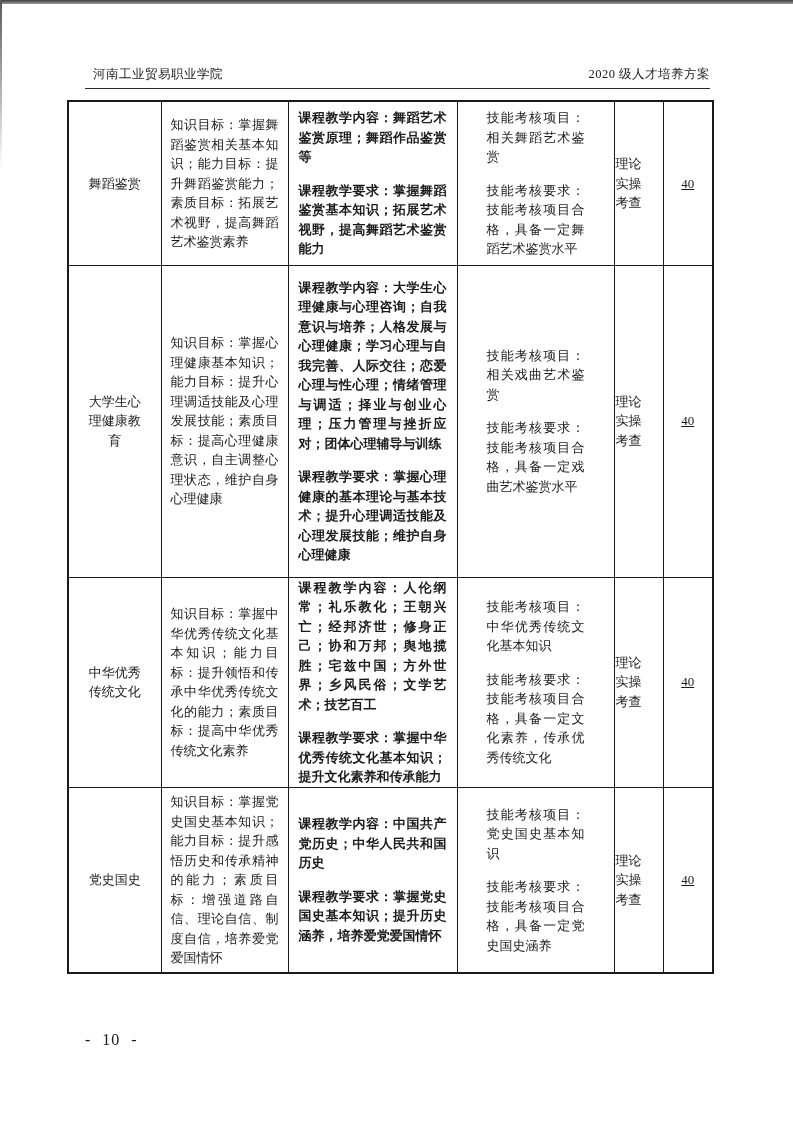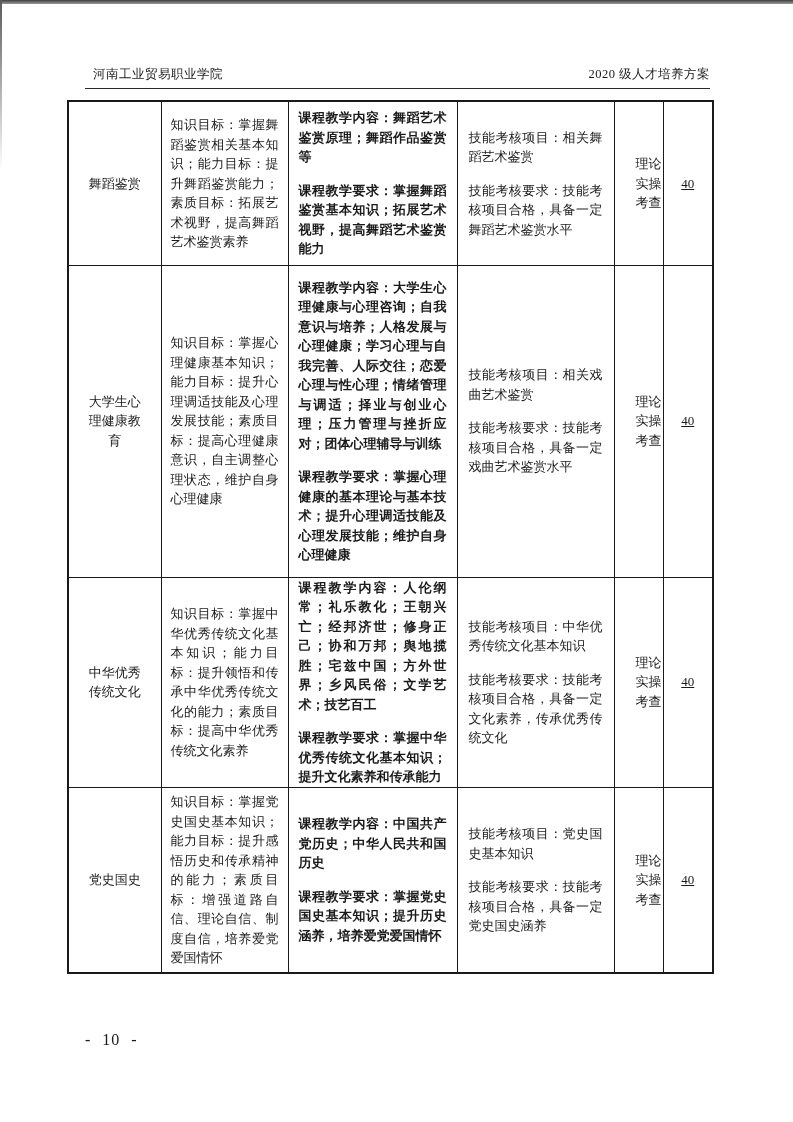--- a/index.html
+++ b/index.html
@@ -34,23 +34,23 @@
   .courses th, .courses td { border:1px solid #1a1a1a; overflow:hidden; }
   .courses th {
     font-weight:bold; font-size:13.5px; text-align:center;
     vertical-align:middle; line-height:18px; padding:2px 1px;
   }
   .courses td { font-size:13px; line-height:19.5px; vertical-align:middle; }
 
   .cell-name    { text-align:center;  padding:0 18px; }
   .cell-obj     { text-align:justify; padding:0 9px;margin-top:30px;  }
   .cell-content { text-align:justify; padding:0 10px;font-weight:bold; }
-  .cell-assess  { text-align:justify; padding:0 11px; }
+  .cell-assess  { text-align:justify; padding:0 29px; }
   .para + .para { margin-top:14px; }
-  .cell-method  { text-align:right; white-space:pre-line; }
+  .cell-method  { text-align:left; white-space:pre-line; }
   .cell-hours   { text-align:center;text-decoration:underline; }
 
   tr.hdr  { height:46px; }
   tr.r1   { height:164px; }
   tr.r2   { height:312px; }
   tr.r3   { height:208px; }
   tr.r4   { height:186px; }
 
   .page-number {
     position:absolute; left:85px; top:1031px;

